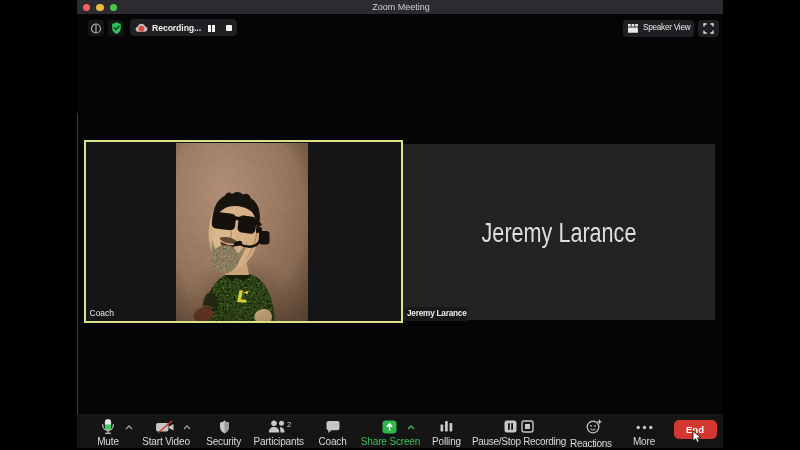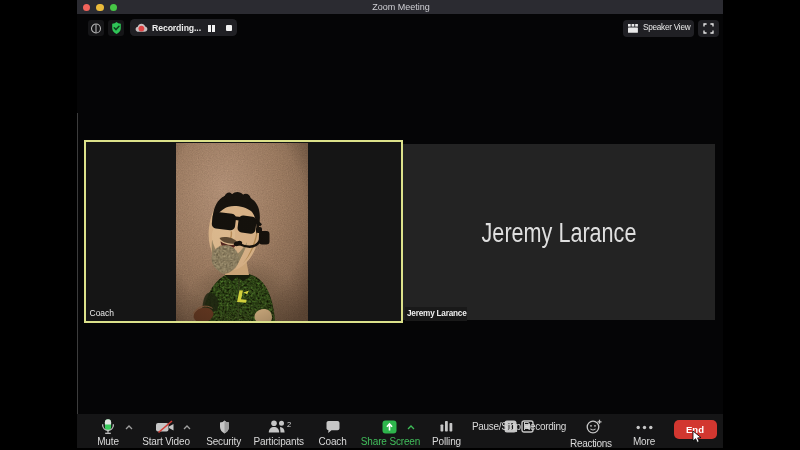--- a/index.html
+++ b/index.html
@@ -235,21 +235,21 @@
 
 <svg class="abs" style="left:503.5px;top:420px" width="13" height="13" viewBox="0 0 13 13">
   <rect x="0.5" y="0.5" width="12" height="12" rx="2.5" fill="#c6c6c6"></rect>
   <rect x="4" y="3.2" width="1.8" height="6.6" fill="#151516"></rect>
   <rect x="7.2" y="3.2" width="1.8" height="6.6" fill="#151516"></rect>
 </svg>
 <svg class="abs" style="left:521px;top:420px" width="13" height="13" viewBox="0 0 13 13">
   <rect x="1" y="1" width="11" height="11" rx="2" fill="none" stroke="#c6c6c6" stroke-width="1.4"></rect>
   <rect x="4" y="4" width="5" height="5" fill="#c6c6c6"></rect>
 </svg>
-<div class="lbl" style="left:519px;top:422px;letter-spacing:-0.3px">Pause/Stop Recording</div>
+<div class="lbl" style="left:519px;top:437px;letter-spacing:-0.3px">Pause/Stop Recording</div>
 
 <svg class="abs" style="left:586px;top:418.5px" width="16" height="15" viewBox="0 0 16 15">
   <circle cx="7" cy="8" r="5.8" fill="none" stroke="#c6c6c6" stroke-width="1.3"></circle>
   <circle cx="5" cy="6.8" r="0.9" fill="#c6c6c6"></circle>
   <circle cx="9" cy="6.8" r="0.9" fill="#c6c6c6"></circle>
   <path d="M4.5 9.8 C5.5 11.3 8.5 11.3 9.5 9.8" fill="none" stroke="#c6c6c6" stroke-width="1.1"></path>
   <path d="M13.5 0.8 L13.5 4.8 M11.5 2.8 L15.5 2.8" stroke="#c6c6c6" stroke-width="1.2"></path>
 </svg>
 <div class="lbl" style="left:590.9px;top:439px;font-size:10px;letter-spacing:-0.3px">Reactions</div>
 

